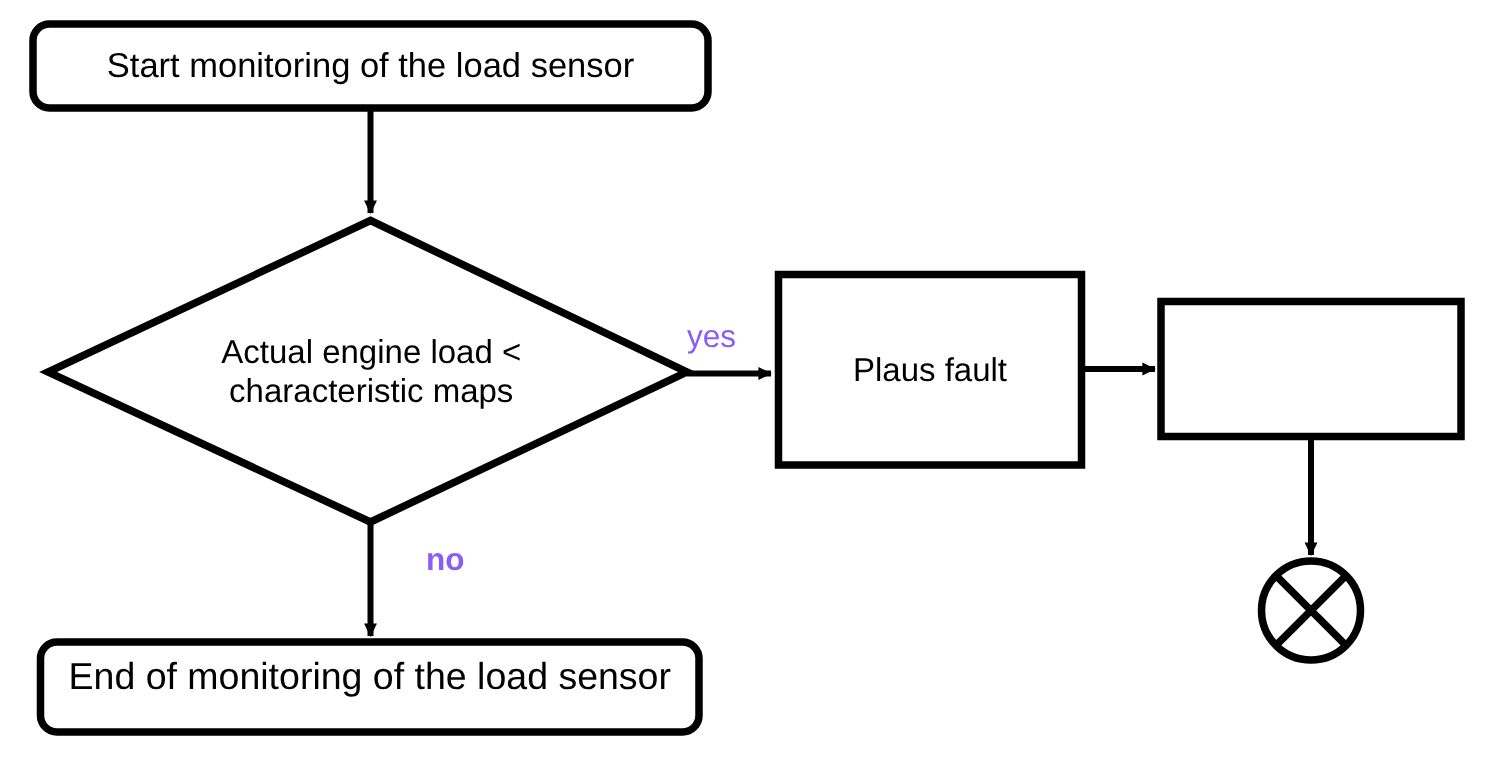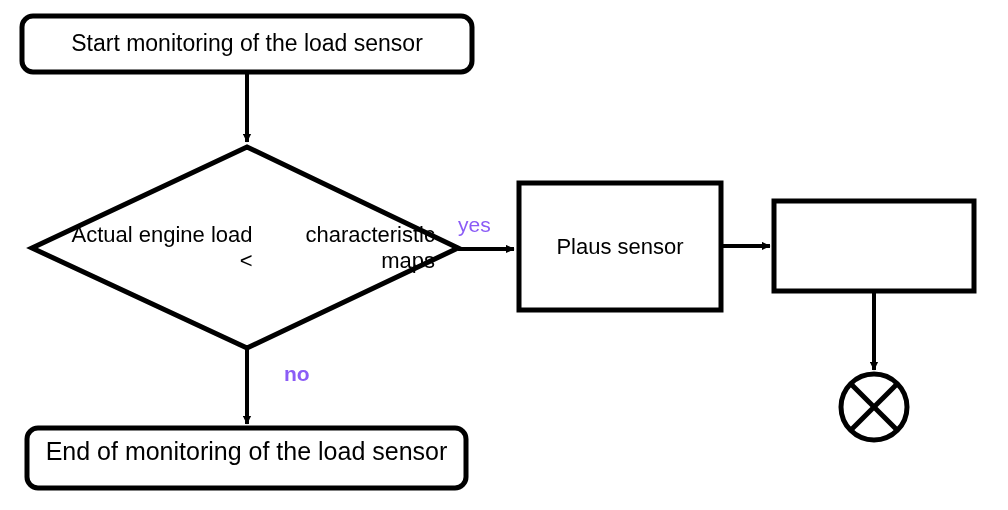--- a/index.html
+++ b/index.html
@@ -50,21 +50,21 @@
     font-size: 23px;
   }
   #end-label {
     left: 27px;  top: 422px; width: 439px; height: 60px;
     font-size: 25px;
   }
   
   #decision-label {
     left: 60px;  top: 205px; width: 375px; height: 86px;
     font-size: 22px;
-    flex-direction: row;
+    flex-direction: column;
   }
   
   #plaus-label {
     left: 519px; top: 183px; width: 202px; height: 127px;
     font-size: 22px;
     flex-direction: column;
   }
   #faultproc-label {
     left: 774px; top: 201px; width: 200px; height: 90px;
     font-size: 22px;
@@ -111,21 +111,21 @@
   </svg>
 
   <div class="node-label" id="start-label">Start monitoring of the load sensor</div>
 
   <div class="node-label" id="decision-label">
     <span>Actual engine load &lt;</span>
     <span>characteristic maps</span>
   </div>
 
   <div class="node-label" id="plaus-label">
-    <span>Plaus sensor</span>
+    <span>Plaus fault</span>
   </div>
 
 
   <div class="node-label" id="end-label">End of monitoring of the load sensor</div>
 
   <div class="edge-label" id="yes-label">yes</div>
 
   <div class="edge-label" id="no-label">no</div>
 
 </div>

